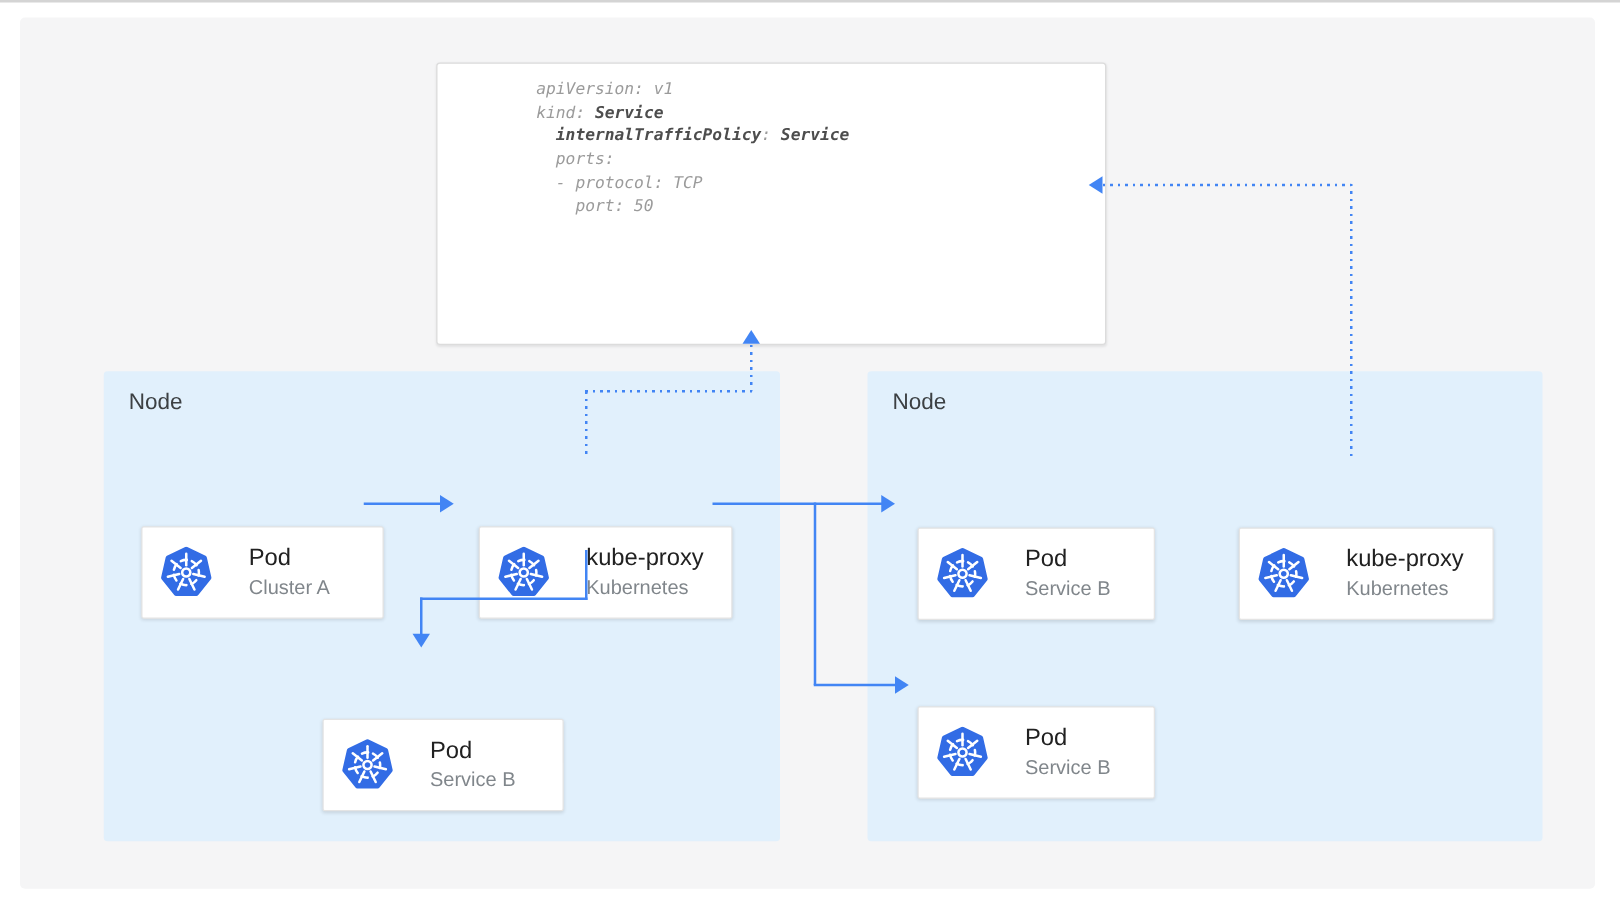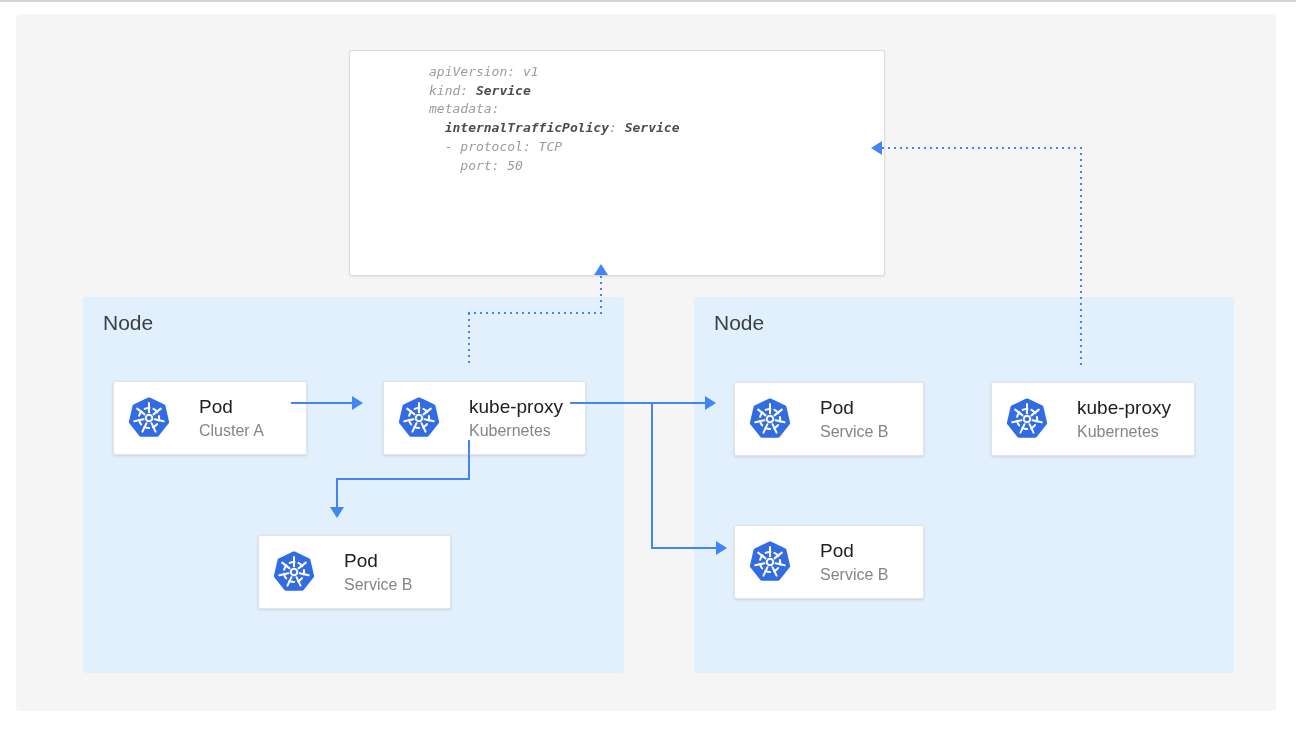--- a/index.html
+++ b/index.html
@@ -34,28 +34,28 @@
     font-family:"DejaVu Sans Mono",monospace;font-style:italic;
     font-size:13px;line-height:18.7px;color:var(--code-gray);
   }
   .code-line{white-space:pre;}
   .code-bold{font-weight:bold;color:var(--code-bold);}
 
   
   .node{position:absolute;top:283px;height:376px;background:var(--node-bg);border-radius:3px;}
   .node-left{left:67px;width:541px;}
   .node-right{left:678px;width:540px;}
-  .node-label{position:absolute;left:20px;top:14px;font-size:21px;color:var(--node-label-color);}
+  .node-label{position:absolute;left:20px;top:14px;font-size:18px;color:var(--node-label-color);}
 
   
   .card{
     position:absolute;height:74px;background:#ffffff;
     border:1px solid var(--card-border);border-radius:2px;
     box-shadow:0 1px 3px rgba(0,0,0,.12);
-    display:flex;align-items:center;
+    display:flex;align-items:center;margin-top:40px;
   }
   .card .icon{flex:0 0 auto;width:42px;height:42px;margin-left:14px;display:block;}
   .card-text{display:flex;flex-direction:column;margin-left:29px;}
   .card-title{font-size:19px;line-height:24px;color:var(--title-color);}
   .card-subtitle{font-size:16px;line-height:23px;color:var(--subtitle-color);}
   .pos-pod-a{left:30px;top:84px;width:194px;}
   .pos-kp-left{left:300px;top:84px;width:203px;}
   .pos-pod-b-left{left:175px;top:238px;width:193px;}
   .pos-pod-b-rt{left:40px;top:85px;width:190px;}
   .pos-pod-b-rb{left:40px;top:228px;width:190px;}
@@ -94,22 +94,22 @@
 </svg>
 
 <div class="canvas">
   <div class="top-rule"></div>
   <div class="panel">
 
     <div class="yaml-card">
       <div class="code">
           <div class="code-line"><span>apiVersion: v1</span></div>
           <div class="code-line"><span>kind: </span><span class="code-bold">Service</span></div>
-          <div class="code-line"><span>metadata:</span></div>
           <div class="code-line"><span>  </span><span class="code-bold">internalTrafficPolicy</span><span>: </span><span class="code-bold">Service</span></div>
+          <div class="code-line"><span>  ports:</span></div>
           <div class="code-line"><span>  - protocol: TCP</span></div>
           <div class="code-line"><span>    port: 50</span></div>
         </div>
     </div>
 
     <div class="node node-left">
       <div class="node-label">Node</div>
 
       <div class="card pos-pod-a">
         <svg class="icon">

